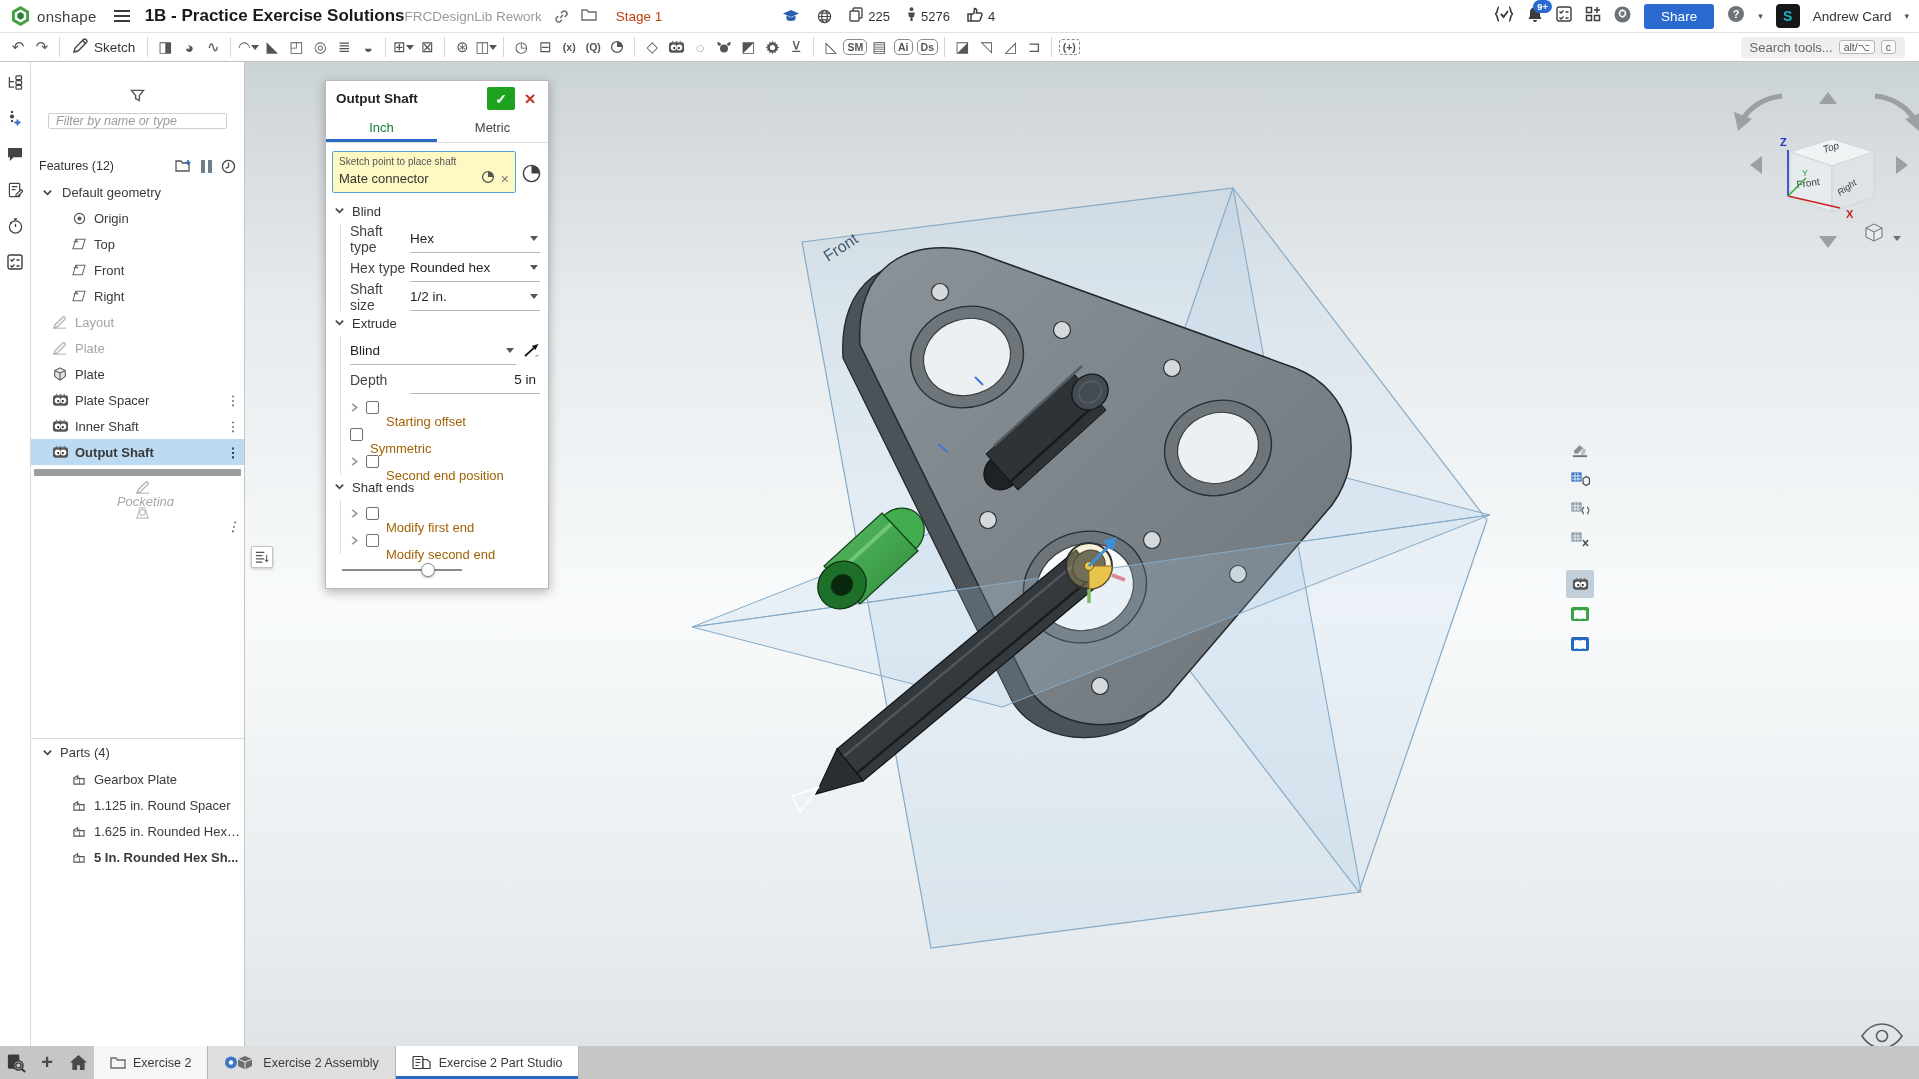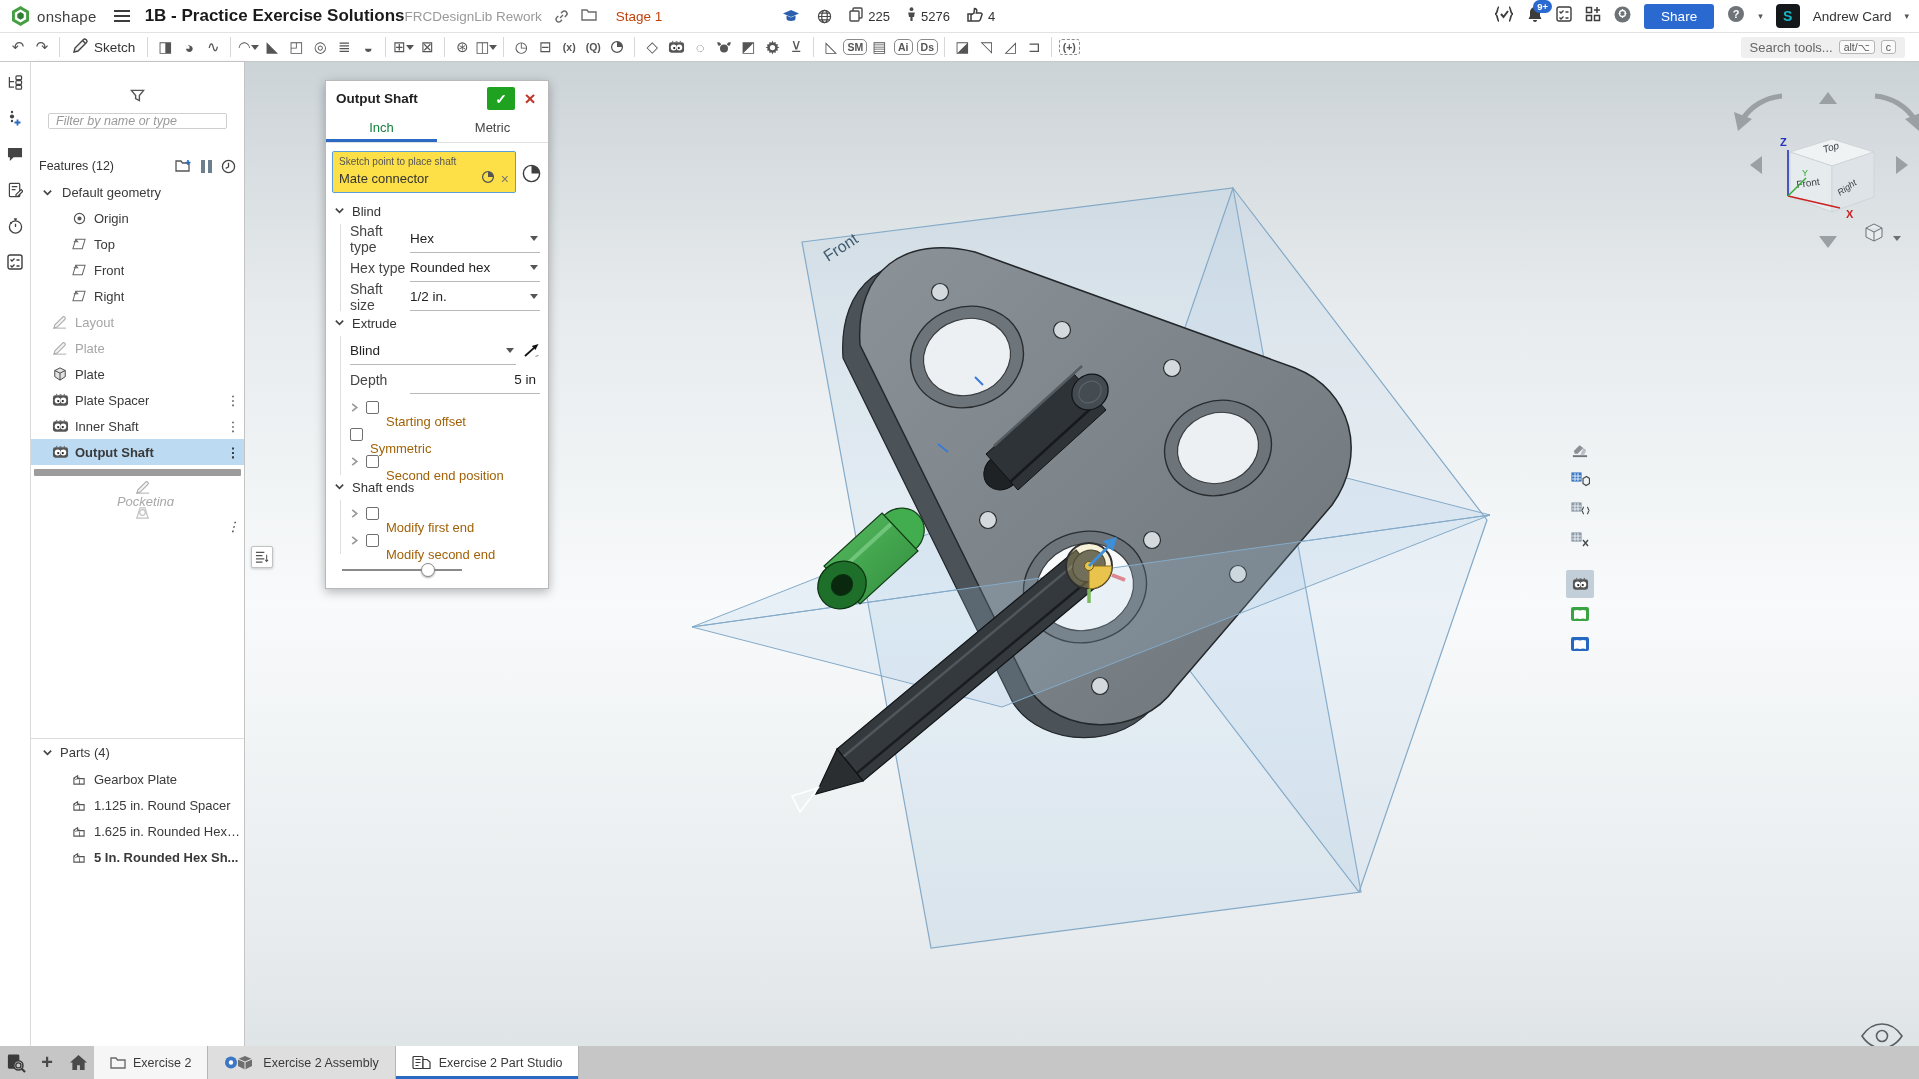--- a/index.html
+++ b/index.html
@@ -110,21 +110,21 @@
   .dlg-head { display:flex; align-items:center; padding:6px 7px 5px 10px; }
   .dlg-title { flex:1; font-size:13.5px; font-weight:bold; color:#222; }
   .dlg-check { width:28px; height:23px; background:#1fa21f; border:none; border-radius:2px; color:#fff;
     font-size:14px; font-weight:bold; display:flex; align-items:center; justify-content:center; cursor:pointer; }
   .dlg-x { width:22px; height:23px; border:none; background:none; color:#c0392b; font-size:19px;
     font-weight:bold; cursor:pointer; line-height:1; margin-left:4px; }
   .dlg-tabs { display:flex; border-bottom:1px solid #e0e0e0; }
   .dlg-tab { flex:1; text-align:center; font-size:13px; color:#444; padding:5px 0 7px; cursor:pointer; }
   .dlg-tab.active { color:#15803d; box-shadow:inset 0 -3px 0 #2a6ac2; }
   .sel-wrap { display:flex; align-items:flex-start; margin:8px 6px 6px 6px; gap:5px; }
-  .sel-box { flex:1; background:#fde047; border:1.5px solid #57a0dc; border-radius:2px; padding:4px 6px 5px; }
+  .sel-box { flex:1; background:#fef9c3; border:1.5px solid #57a0dc; border-radius:2px; padding:4px 6px 5px; }
   .sel-box-label { font-size:10px; color:#555; margin-bottom:3px; }
   .sel-box-row { display:flex; align-items:center; font-size:13px; color:#333; }
   .sel-box-row .grow { flex:1; }
   .sel-x { color:#777; font-size:14px; margin-left:6px; cursor:pointer; }
   .sel-side-ic { margin-top:12px; cursor:pointer; }
   .dlg-section { padding:0 8px; }
   .sec-head { display:flex; align-items:center; gap:7px; height:25px; font-size:13px; color:#333; cursor:pointer; }
   .sec-body { border-left:1px solid #dedede; margin-left:6px; padding-left:9px; }
   .fld-row { display:flex; align-items:center; height:29px; }
   .fld-label { font-size:14px; color:#444; width:60px; flex:0 0 auto; }

